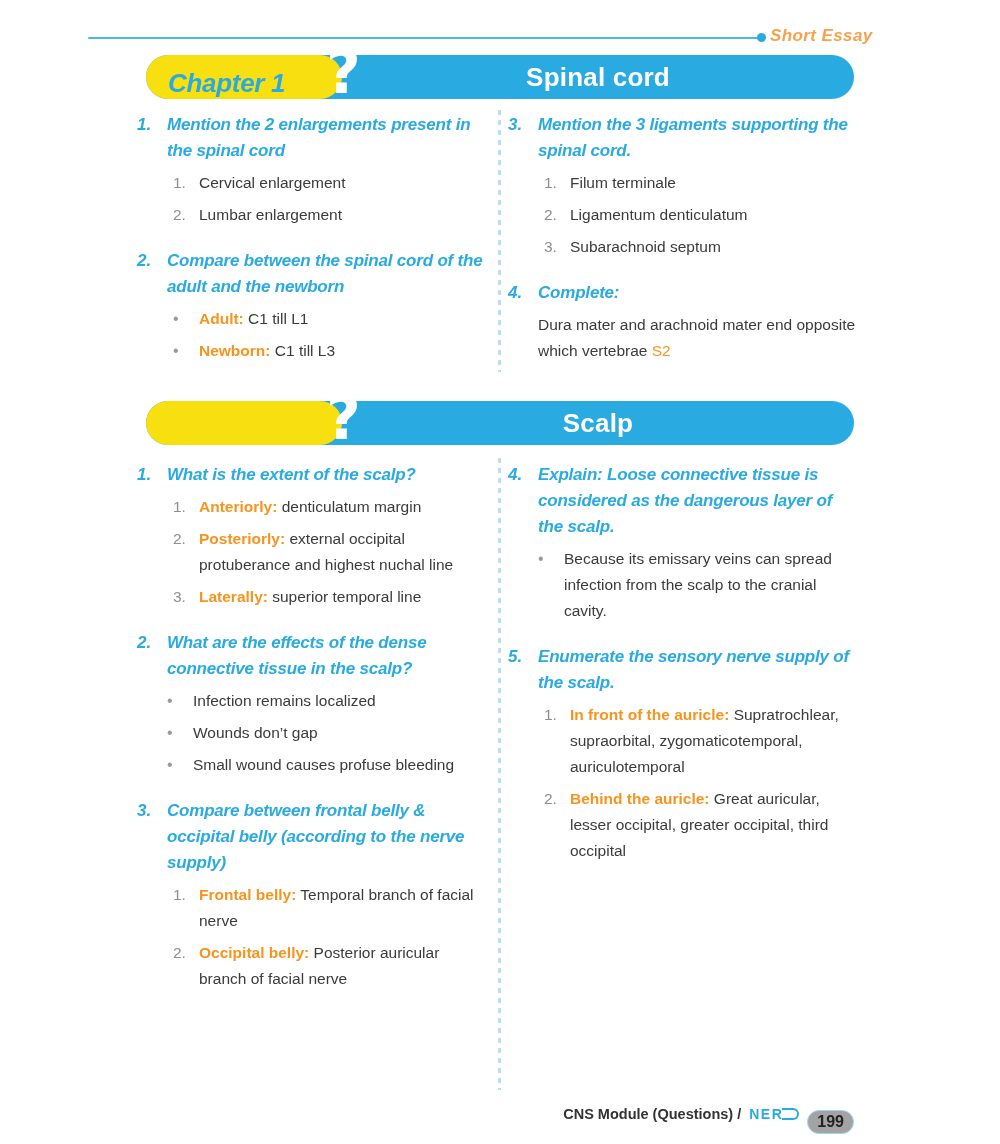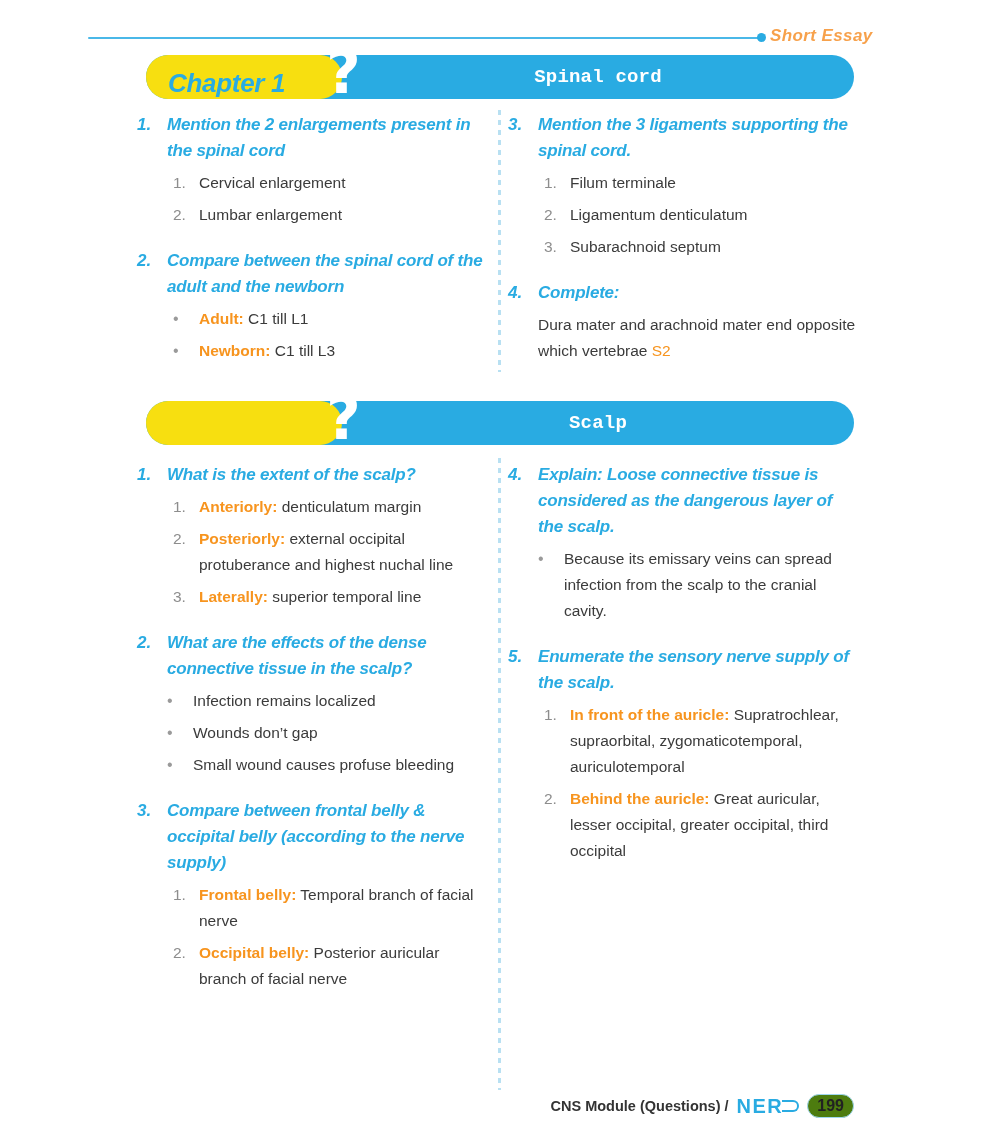--- a/index.html
+++ b/index.html
@@ -48,21 +48,21 @@
     white-space: nowrap;
   }
   .banner .qmark {
     position: absolute; left: 180px; top: -13px;
     font-size: 60px; font-weight: bold; color: #ffffff;
     line-height: 1; font-family: "DejaVu Sans", sans-serif;
   }
   .banner .chap-title {
     position: absolute; left: 196px; top: 0; width: 512px; height: 44px;
     display: flex; align-items: center; justify-content: center;
-    font-size: 19px; font-weight: bold; color: #ffffff; letter-spacing: .2px; font-family: Liberation Mono, monospace;
+    font-size: 26px; font-weight: bold; color: #ffffff; letter-spacing: .2px;
   }
 
   
   .divider {
     position: absolute; left: 498px; width: 3px;
     background-image: linear-gradient(to bottom, #b8e0f2 0 5px, rgba(0,0,0,0) 5px 10px);
     background-size: 3px 10px;
   }
 
   
@@ -96,31 +96,32 @@
   
   .ans.indent-1 { padding-left: 36px; }
   .ans.indent-2 { padding-left: 30px; }
 
   
   .footer { position: absolute; right: 146px; top: 1094px;
             display: flex; align-items: center; gap: 8px; }
   .footer-text { font-size: 14.5px; color: #333333; font-weight: 600; }
   .nerd { display: flex; align-items: center; gap: 1px; }
   .nerd-letters {
-    font-size: 20px; font-weight: bold; color: #29abe2; letter-spacing: 1.5px;
+    font-size: 14px; font-weight: bold; color: #29abe2; letter-spacing: 1.5px;
   }
   .nerd-d {
     display: inline-block; width: 17px; height: 12px;
     border: 2.5px solid #29abe2; border-radius: 0 7px 7px 0; border-left: none;
     margin-left: -2px;
   }
   .page-box {
     border: 1.5px solid #9fd7ef; border-radius: 12px;
     padding: 2px 9px; font-size: 16px; color: #222; font-weight: 600;
-    background: #4d7c0f;
+    background: #a3a3a3;
+    margin-top: 16px;
   }
 </style>
 </head>
 <body>
 
 <div class="page">
 
   <div class="runhead-line"></div>
   <div class="runhead-dot"></div>
   <div class="runhead-title">Short Essay</div>

